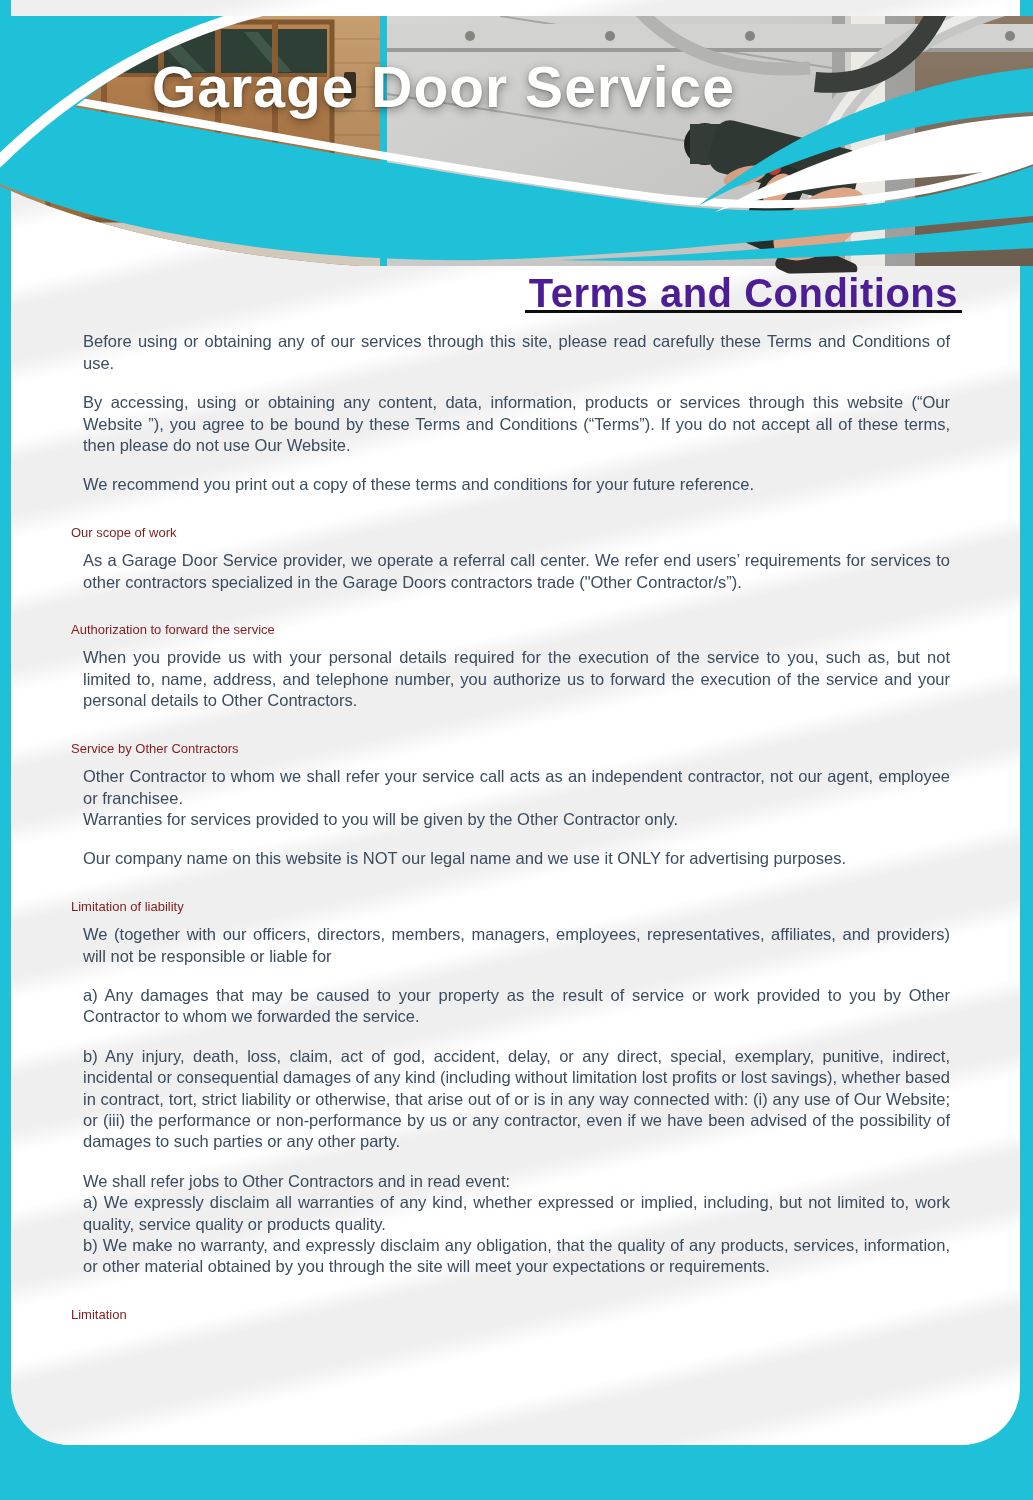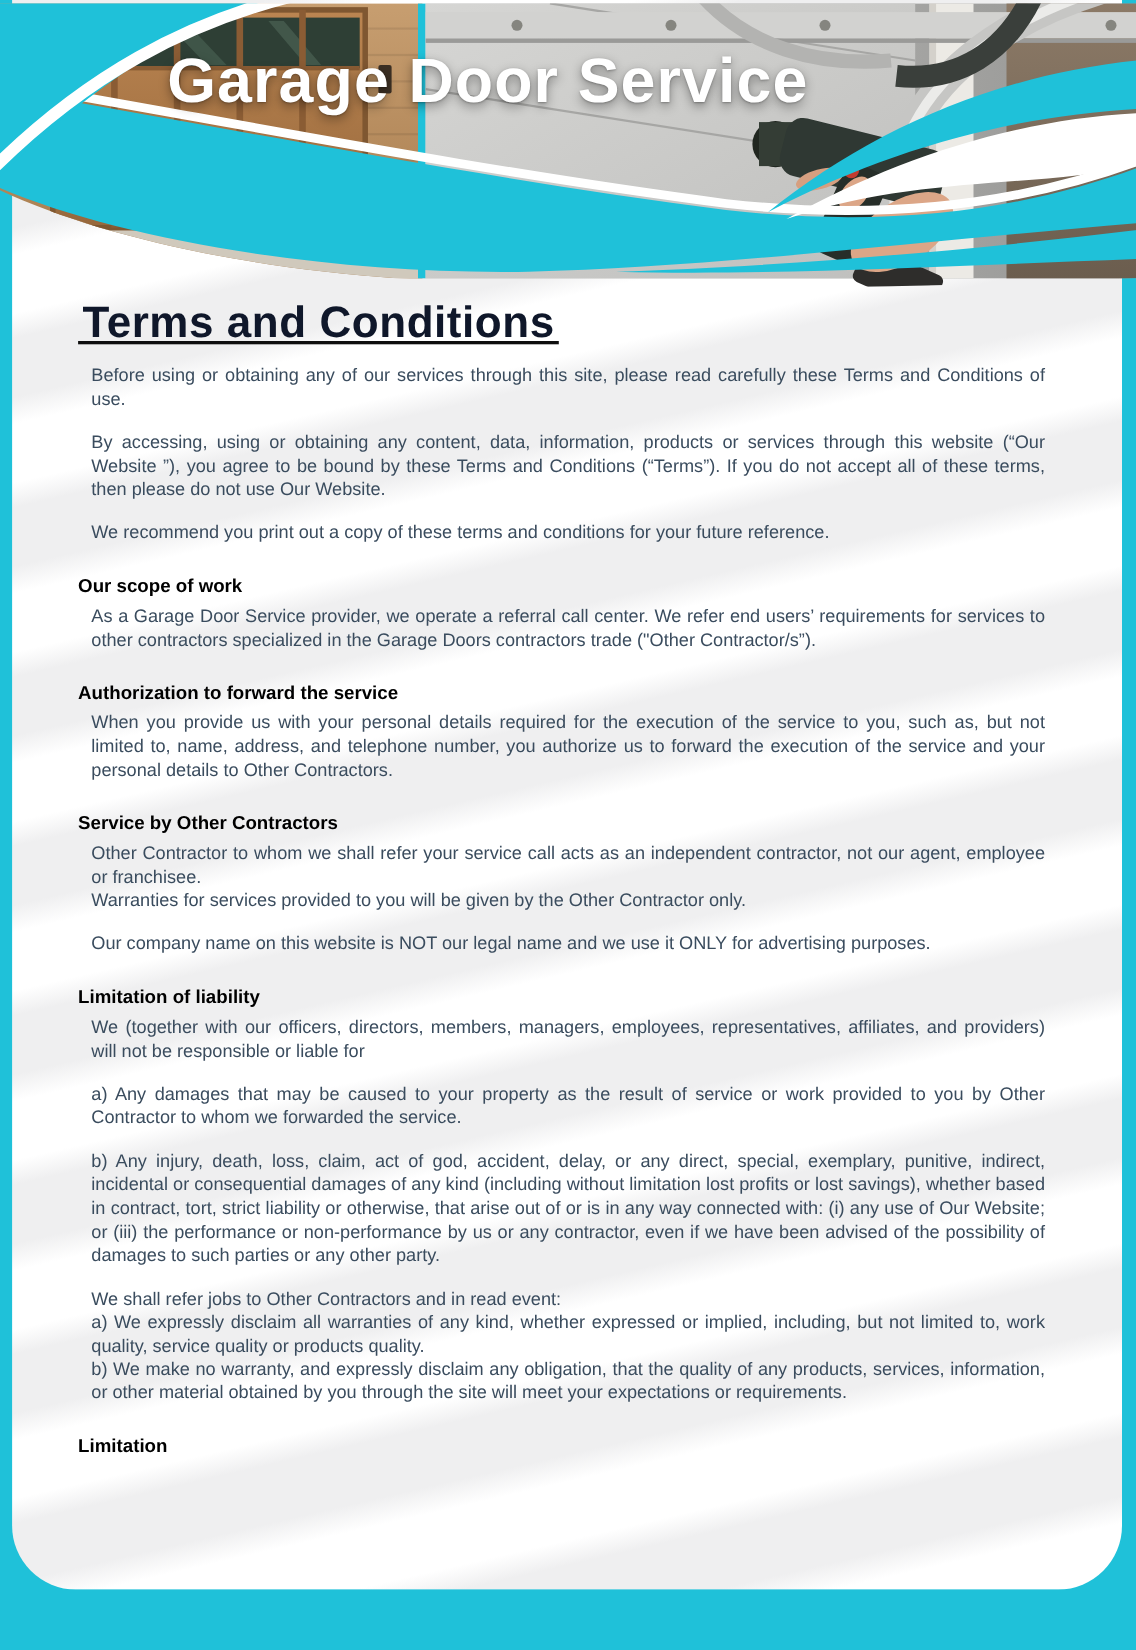--- a/index.html
+++ b/index.html
@@ -7,35 +7,35 @@
   .page{position:relative;width:1033px;height:1500px;background:#1fc1d9;overflow:hidden}
 
   
   .sheet{position:absolute;left:11px;right:13px;top:0;bottom:55px;
     background-color:#ffffff;
     background-image:repeating-linear-gradient(167deg,
       #efeff0 0px,#efeff0 52px,#ffffff 76px,#ffffff 128px,#efeff0 150px);
     border-radius:0 0 58px 58px;}
 
   
-  .header{position:absolute;top:3px;left:0;width:887px;height:262px}
+  .header{position:absolute;top:16px;left:0;width:887px;height:262px}
   .header svg{display:block}
   .app-title{position:absolute;top:38px;left:0;width:100%;text-align:center;
     font-size:57px;font-weight:700;color:#ffffff;letter-spacing:1px;
     text-shadow:0 3px 10px rgba(0,0,0,.38),0 1px 2px rgba(0,0,0,.28);}
 
   
   .doc{position:absolute;top:0;left:11px;right:13px;padding:0 58px 40px 60px;
     color:#3a4c5e;font-size:16.5px;line-height:21.4px}
-  .doc-title{margin:283px 0 6px;text-align:left;font-size:40px;color:#0f172a;
+  .doc-title{margin:283px 0 6px;text-align:right;font-size:40px;color:#4c1d95;
     font-weight:700;letter-spacing:.5px}
   .doc-title span{display:inline-block;border-bottom:3px solid #0e0e0e;padding:0 4px 6px}
   .p{margin:18px 12px 0;text-align:justify}
   .p .line{text-align:justify}
-  .h{margin:26px 0 0;font-size:17px;font-weight:700;color:#000000}
+  .h{margin:26px 0 0;font-size:13px;font-weight:400;color:#7f1d1d}
   .h + .p{margin-top:7px}
 </style>
 </head>
 <body>
 
 <div class="page">
 
   <div class="sheet"></div>
 
   <div class="header">

